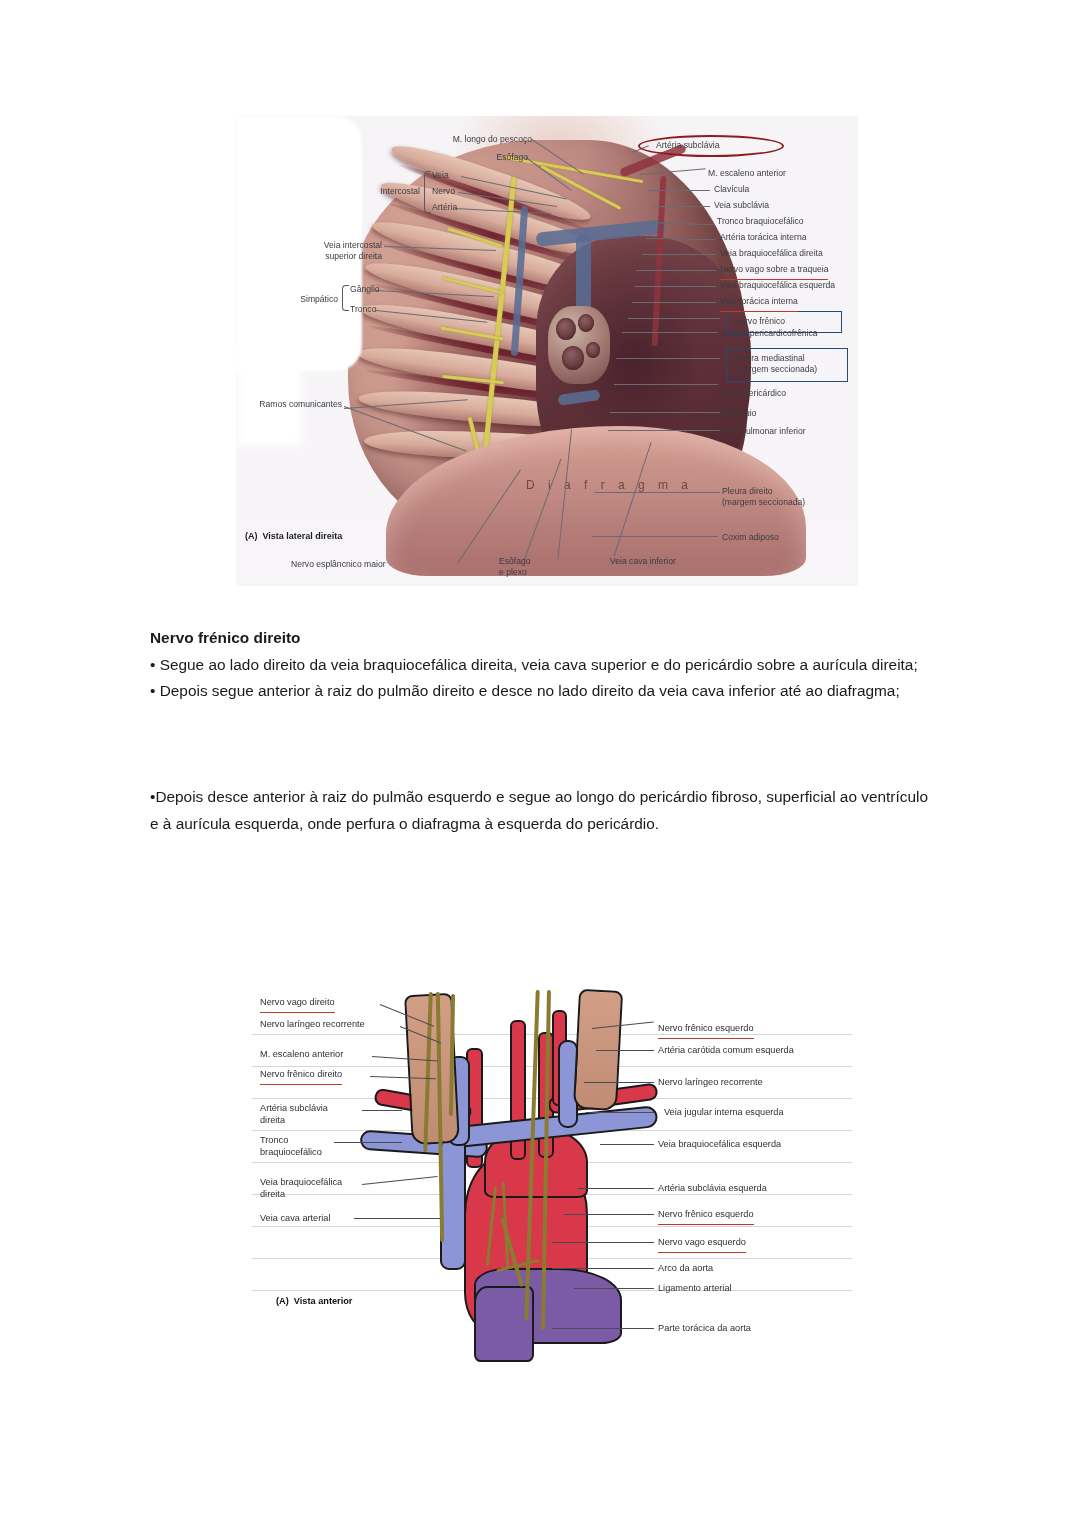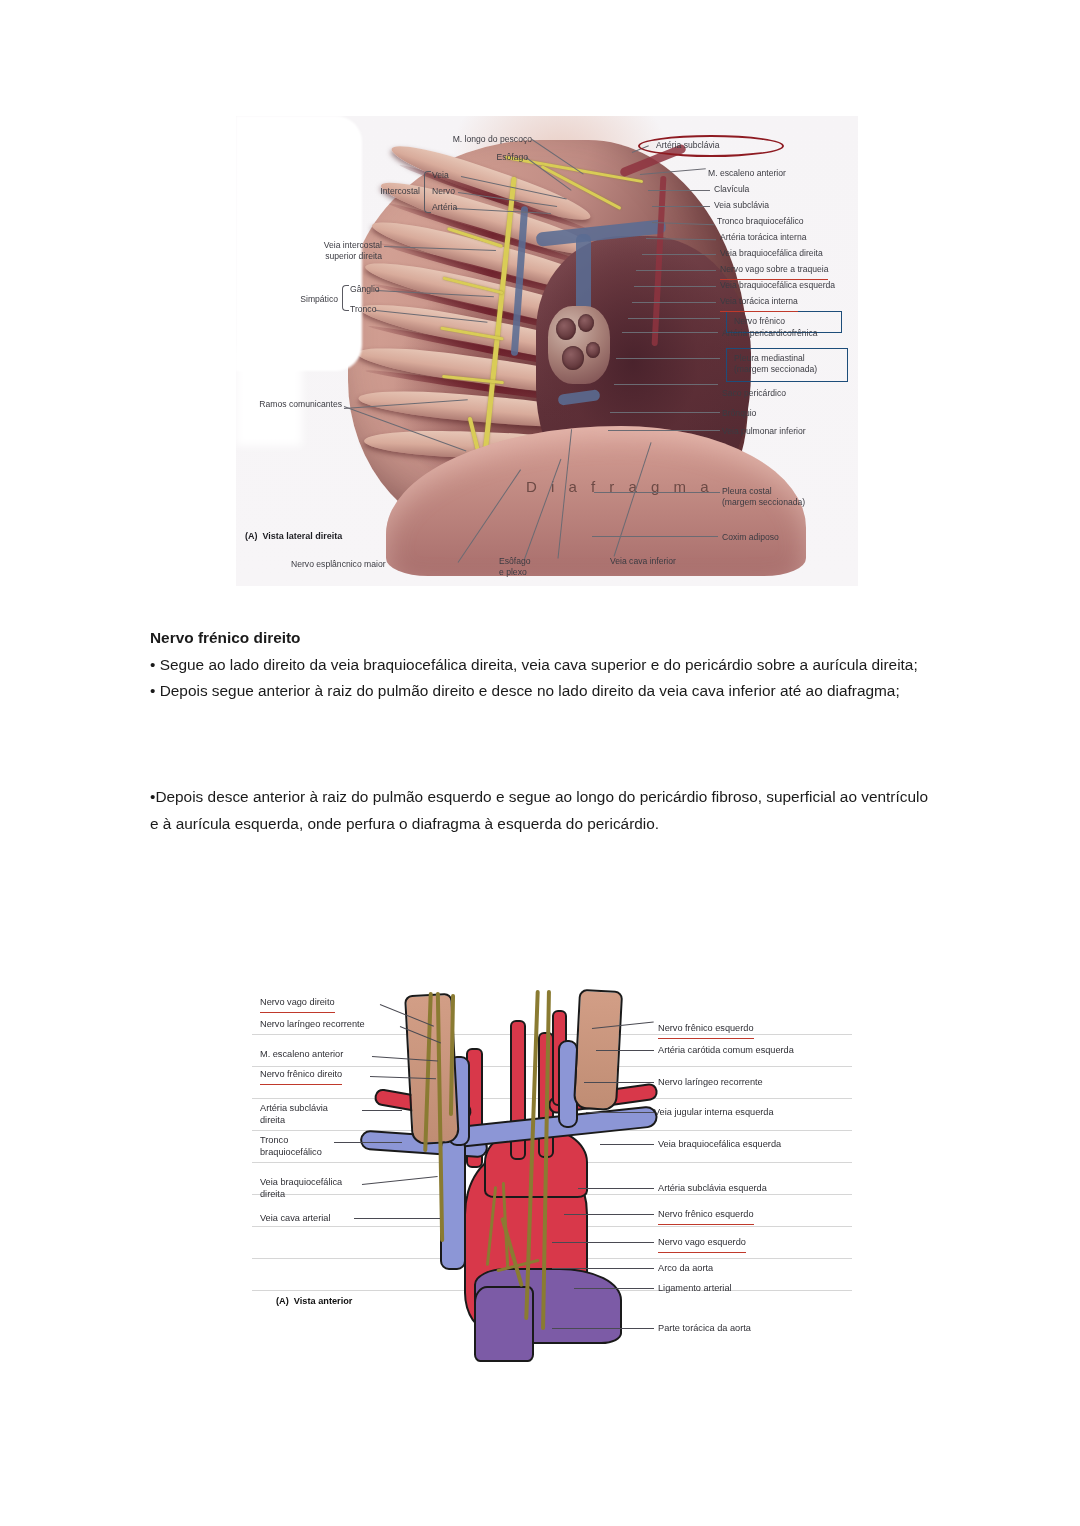--- a/index.html
+++ b/index.html
@@ -61,21 +61,21 @@
   }
   .diaph {
     position: absolute;
     left: 150px; top: 310px; width: 420px; height: 150px;
     border-radius: 56% 44% 10% 10% / 72% 68% 12% 12%;
     background: linear-gradient(180deg,#d7a096 0%, #c38c84 40%, #a86e6c 100%);
     box-shadow: inset 0 10px 26px rgba(255,225,215,.35);
   }
   .diaph-text {
     position: absolute; left: 290px; top: 362px;
-    font-size: 15px; letter-spacing: 5px; color: #6d4a45;
+    font-size: 12px; letter-spacing: 5px; color: #6d4a45;
     font-family: "Liberation Sans", sans-serif;
   }
   .nerve-y {
     position: absolute;
     background: #d9cc56;
     border-radius: 4px;
     box-shadow: 0 0 2px rgba(140,130,40,.7);
   }
   .vessel-b { position: absolute; background: #5a6c93; border-radius: 6px; opacity:.88; }
   .vessel-r { position: absolute; background: #8e3440; border-radius: 6px; opacity:.85; }
@@ -303,21 +303,21 @@
   <div class="lbl u-red" style="left:484px;top:148px;">Nervo vago sobre a traqueia</div>
   <div class="lbl" style="left:484px;top:164px;">Veia braquiocefálica esquerda</div>
   <div class="lbl u-red" style="left:484px;top:180px;">Veia torácica interna</div>
   <div class="lbl" style="left:498px;top:200px;">Nervo frênico</div>
   <div class="lbl" style="left:486px;top:212px;">Artéria pericardicofrênica</div>
   <div class="lbl" style="left:498px;top:237px;">Pleura mediastinal
 (margem seccionada)</div>
   <div class="lbl" style="left:486px;top:272px;">Saco pericárdico</div>
   <div class="lbl" style="left:486px;top:292px;">Brônquio</div>
   <div class="lbl" style="left:486px;top:310px;">Veia pulmonar inferior</div>
-  <div class="lbl" style="left:486px;top:370px;">Pleura costal
+  <div class="lbl" style="left:486px;top:370px;">Pleura direito
 (margem seccionada)</div>
   <div class="lbl" style="left:486px;top:416px;">Coxim adiposo</div>
   <div class="lbl" style="left:374px;top:440px;">Veia cava inferior</div>
 </div>
 
 <div class="body-text" style="top:625px;">
   <h3>Nervo frénico direito</h3>
   <p>• Segue ao lado direito da veia braquiocefálica direita, veia cava superior e do pericárdio sobre a aurícula direita;</p>
   <p>• Depois segue anterior à raiz do pulmão direito e desce no lado direito da veia cava inferior até ao diafragma;</p>
 </div>
@@ -399,21 +399,21 @@
 direita</div>
   <div class="lbl f2" style="left:8px;top:148px;">Tronco
 braquiocefálico</div>
   <div class="lbl f2" style="left:8px;top:190px;">Veia braquiocefálica
 direita</div>
   <div class="lbl f2" style="left:8px;top:226px;">Veia cava arterial</div>
 
   <div class="lbl f2 u-red" style="left:406px;top:36px;">Nervo frênico esquerdo</div>
   <div class="lbl f2" style="left:406px;top:58px;">Artéria carótida comum esquerda</div>
   <div class="lbl f2" style="left:406px;top:90px;">Nervo laríngeo recorrente</div>
-  <div class="lbl f2" style="left:402px;top:120px;">Veia jugular interna esquerda</div>
+  <div class="lbl f2" style="left:412px;top:120px;">Veia jugular interna esquerda</div>
   <div class="lbl f2" style="left:406px;top:152px;">Veia braquiocefálica esquerda</div>
   <div class="lbl f2" style="left:406px;top:196px;">Artéria subclávia esquerda</div>
   <div class="lbl f2 u-red" style="left:406px;top:222px;">Nervo frênico esquerdo</div>
   <div class="lbl f2 u-red" style="left:406px;top:250px;">Nervo vago esquerdo</div>
   <div class="lbl f2" style="left:406px;top:276px;">Arco da aorta</div>
   <div class="lbl f2" style="left:406px;top:296px;">Ligamento arterial</div>
   <div class="lbl f2" style="left:406px;top:336px;">Parte torácica da aorta</div>
 
   <div class="lbl f2b" style="left:8px;top:310px;padding-left:16px;">(A)  Vista anterior</div>
 </div>

